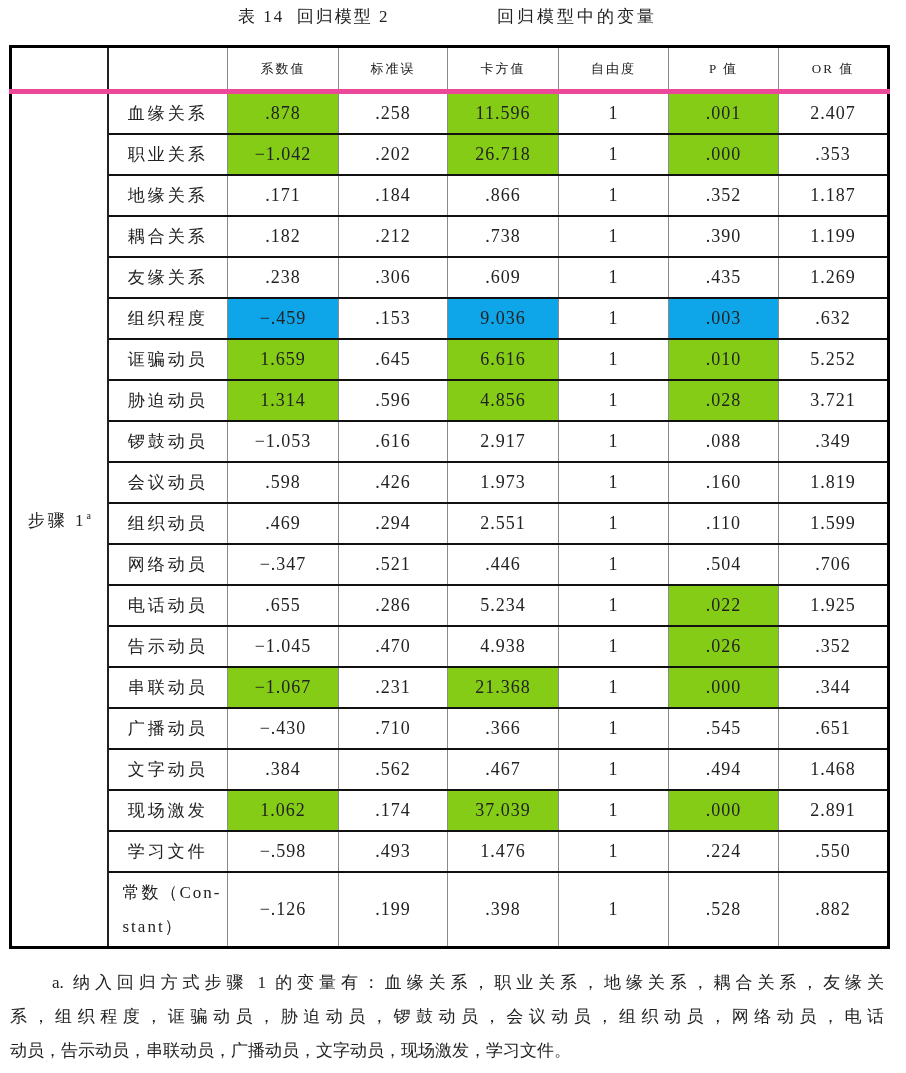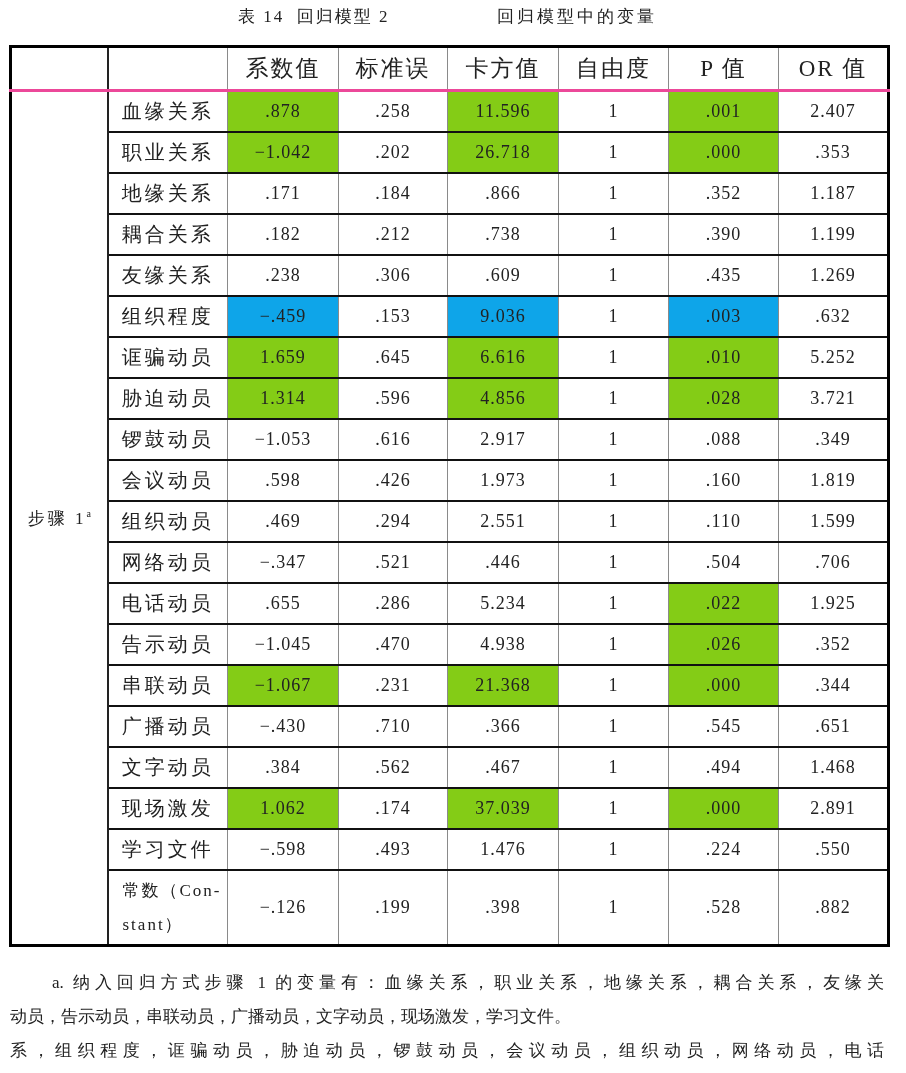--- a/index.html
+++ b/index.html
@@ -16,27 +16,27 @@
     border-collapse: collapse; table-layout: fixed;
     border: 3px solid #000000;
     font-size: 18px;
   }
   table.reg td {
     text-align: center; vertical-align: middle; padding: 0;
     border-top: 2px solid #111111; border-bottom: 2px solid #111111;
     border-left: 1px solid #8a8a8a; border-right: 1px solid #8a8a8a;
     letter-spacing: 1px; white-space: nowrap;
   }
-  table.reg tr.head td { height: 41px; border-bottom: 3px solid #ec4899; font-size: 23px; letter-spacing: 2px; }
+  table.reg tr.head td { height: 41px; border-bottom: 5px solid #ec4899; font-size: 13px; letter-spacing: 2px; }
   table.reg tr.drow td { height: 39px; }
   table.reg tr.crow td { height: 73px; }
   table.reg td.c0 { border-right: 2px solid #222222; }
   table.reg td.step { border-right: 2px solid #222222; border-top: 3px solid #0369a1; border-bottom: 3px solid #000; font-size: 17px; letter-spacing: 3px; }
   table.reg td.step sup { font-size: 10px; letter-spacing: 0; vertical-align: 7px; }
-  table.reg td.name { font-size: 20px; letter-spacing: 3px; border-radius: 16px; }
+  table.reg td.name { font-size: 17px; letter-spacing: 3px; border-radius: 16px; }
   table.reg td.cname { text-align: left; padding-left: 14px; font-size: 17px; letter-spacing: 2px; line-height: 34px; white-space: normal; }
   table.reg td.cname span { display: block; }
   table.reg td[data-shade="light"] { background: #84cc16; }
   table.reg td[data-shade="dark"] { background: #0ea5e9; }
 
   .footnote { position: absolute; left: 10px; top: 966px; width: 874px; font-size: 17px; line-height: 34px; }
   .footnote .fl { display: block; height: 34px; white-space: nowrap; overflow: hidden; }
   .footnote .fl.j { text-align: justify; text-align-last: justify; white-space: normal; }
   .footnote .fl.first { padding-left: 42px; }
 </style>
@@ -253,15 +253,15 @@
     <td>.398</td>
     <td>1</td>
     <td>.528</td>
     <td>.882</td>
   </tr>
 </tbody>
   </table>
 
 <div class="footnote">
   <span class="fl j first">a. 纳入回归方式步骤 1 的变量有：血缘关系，职业关系，地缘关系，耦合关系，友缘关</span>
+  <span class="fl j">系，组织程度，诓骗动员，胁迫动员，锣鼓动员，会议动员，组织动员，网络动员，电话</span>
   <span class="fl">动员，告示动员，串联动员，广播动员，文字动员，现场激发，学习文件。</span>
-  <span class="fl j">系，组织程度，诓骗动员，胁迫动员，锣鼓动员，会议动员，组织动员，网络动员，电话</span>
 </div>
 
 </body></html>

